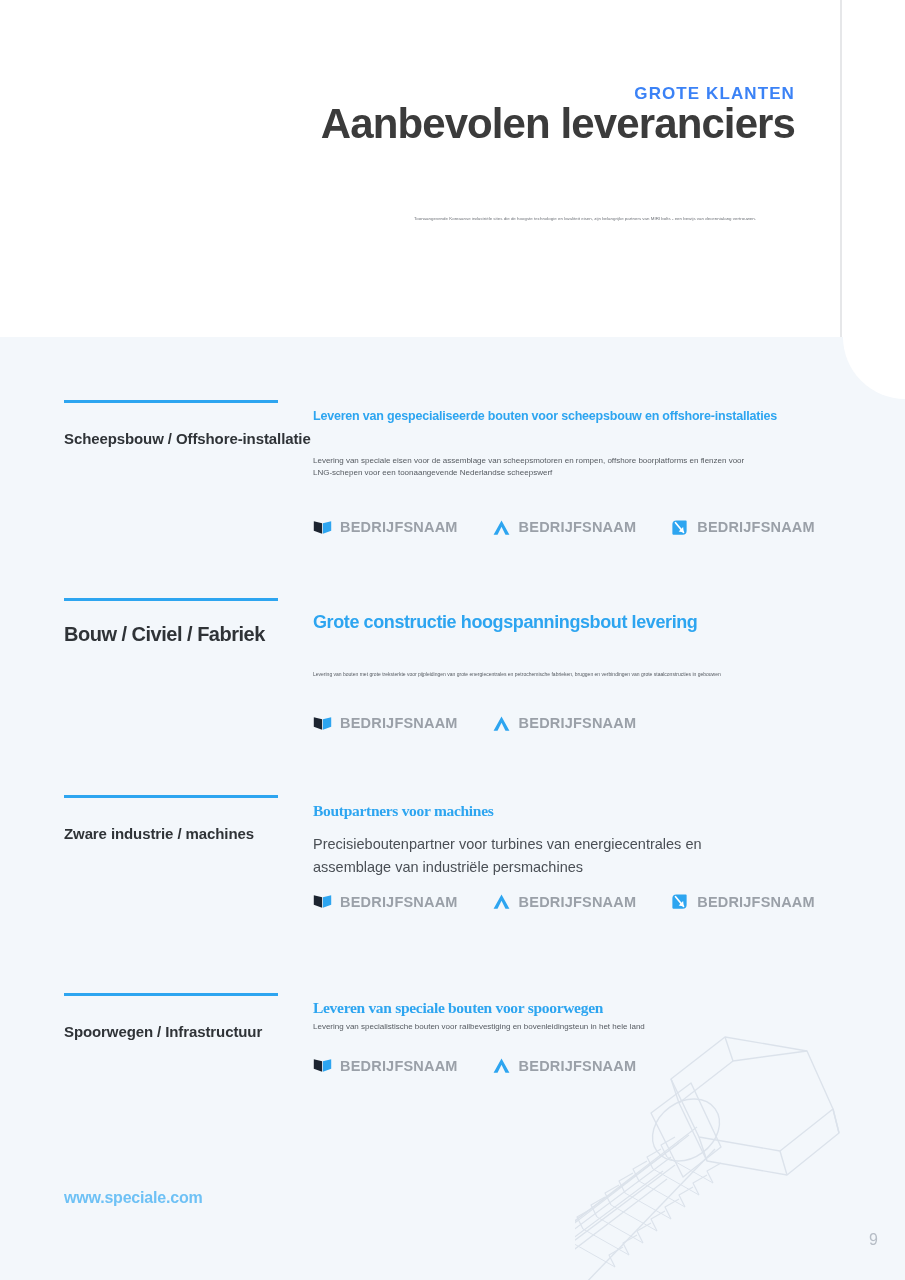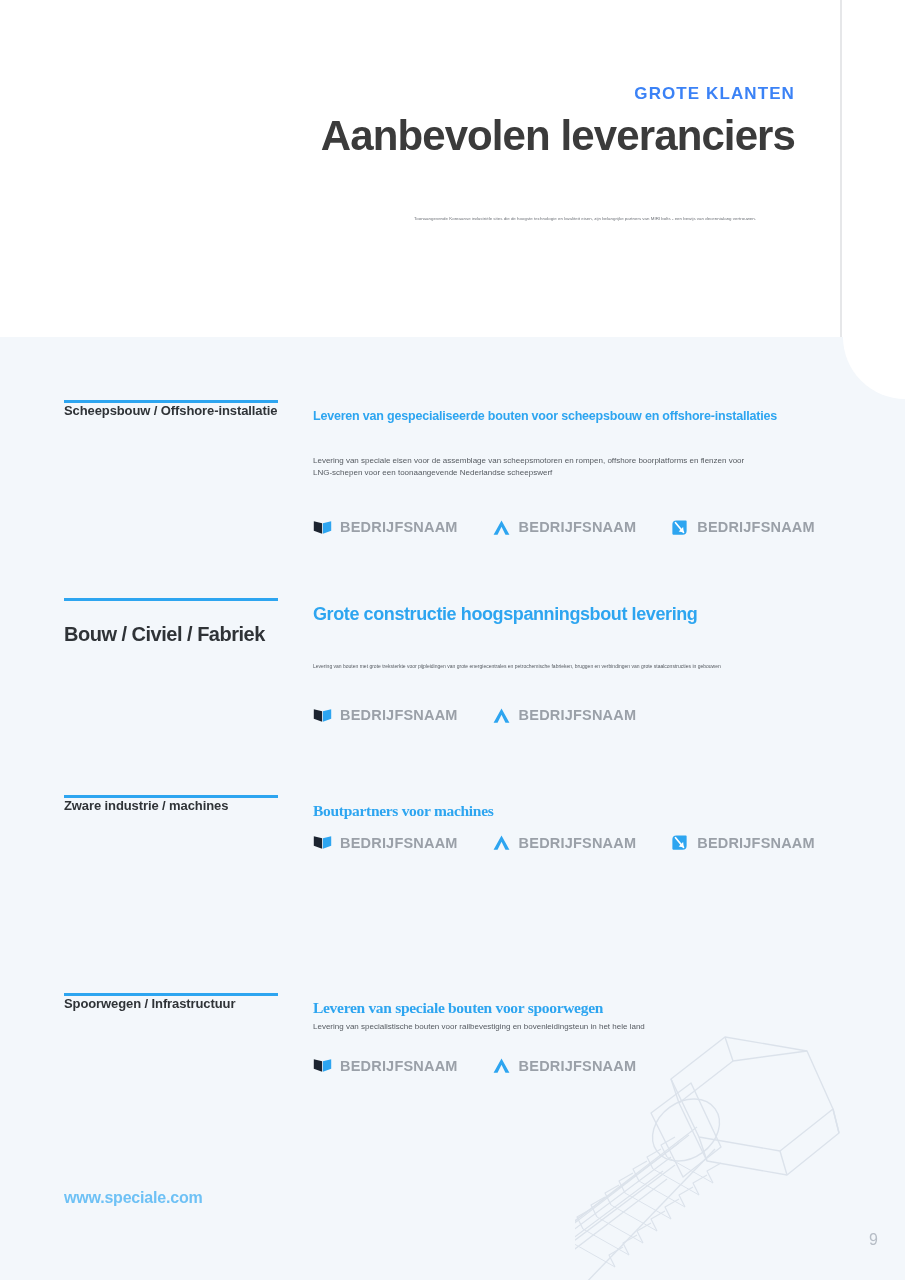--- a/index.html
+++ b/index.html
@@ -49,21 +49,21 @@
     letter-spacing: 1.1px;
     color: #3b82f6;
     text-transform: uppercase;
     white-space: nowrap;
     text-align: center;
   }
 
   .main-title {
     position: absolute;
     right: 45px;
-    top: 112px;
+    top: 100px;
     font-size: 42px;
     font-weight: 700;
     letter-spacing: -0.9px;
     color: #3b3b3b;
     white-space: nowrap;
   }
 
   .lede {
     position: absolute;
     left: 370px;
@@ -119,21 +119,22 @@
     top: 0;
     width: 214px;
   }
   .sec-rule {
     width: 214px;
     height: 3px;
     background: #2da5f0;
     margin-bottom: 0;
   }
   .sec-cat {
-    font-size: 13px;
+    margin-top: 27px;
+    font-size: 15px;
     font-weight: 700;
     color: #2f3337;
     letter-spacing: -0.1px;
     white-space: nowrap;
   }
   .sec-cat.big {
     font-size: 20px;
     letter-spacing: -0.5px;
     margin-top: 22px;
   }
@@ -313,21 +314,21 @@
       </div>
     </div>
   </div>
 
   <div class="section" style="top:598px">
     <div class="sec-left">
       <div class="sec-rule"></div>
       <div class="sec-cat big">Bouw / Civiel / Fabriek</div>
     </div>
     <div class="sec-right">
-      <div class="sec-headline h-md" style="margin-top:6px">Grote constructie hoogspanningsbout levering</div>
+      <div class="sec-headline h-md" style="margin-top:14px">Grote constructie hoogspanningsbout levering</div>
       <div class="sec-body b-xs" style="margin-top:37px;width:425px">Levering van bouten met grote treksterkte voor pijpleidingen van grote energiecentrales en petrochemische fabrieken, bruggen en verbindingen van grote staalconstructies in gebouwen</div>
 
       <div class="logos" style="margin-top:35px">
         <div class="logo">
           <svg class="logo-mark" viewBox="0 0 24 24">
             <path d="M1 4 L11.5 6.5 L11.5 20 L1 16 Z" fill="#1c2430"></path>
             <path d="M23 4 L12.5 6.5 L12.5 20 L23 16 Z" fill="#2da5f0"></path>
           </svg>
           <span class="logo-label">BEDRIJFSNAAM</span>
         </div>
@@ -341,20 +342,21 @@
     </div>
   </div>
 
   <div class="section" style="top:795px">
     <div class="sec-left">
       <div class="sec-rule"></div>
       <div class="sec-cat">Zware industrie / machines</div>
     </div>
     <div class="sec-right">
       <div class="sec-headline h-lg" style="margin-top:7px">Boutpartners voor machines</div>
+      <div class="sec-body b-md" style="margin-top:13px;width:470px">Precisieboutenpartner voor turbines van energiecentrales en assemblage van industriële persmachines</div>
 
       <div class="logos" style="margin-top:13px">
         <div class="logo">
           <svg class="logo-mark" viewBox="0 0 24 24">
             <path d="M1 4 L11.5 6.5 L11.5 20 L1 16 Z" fill="#1c2430"></path>
             <path d="M23 4 L12.5 6.5 L12.5 20 L23 16 Z" fill="#2da5f0"></path>
           </svg>
           <span class="logo-label">BEDRIJFSNAAM</span>
         </div>
         <div class="logo">

